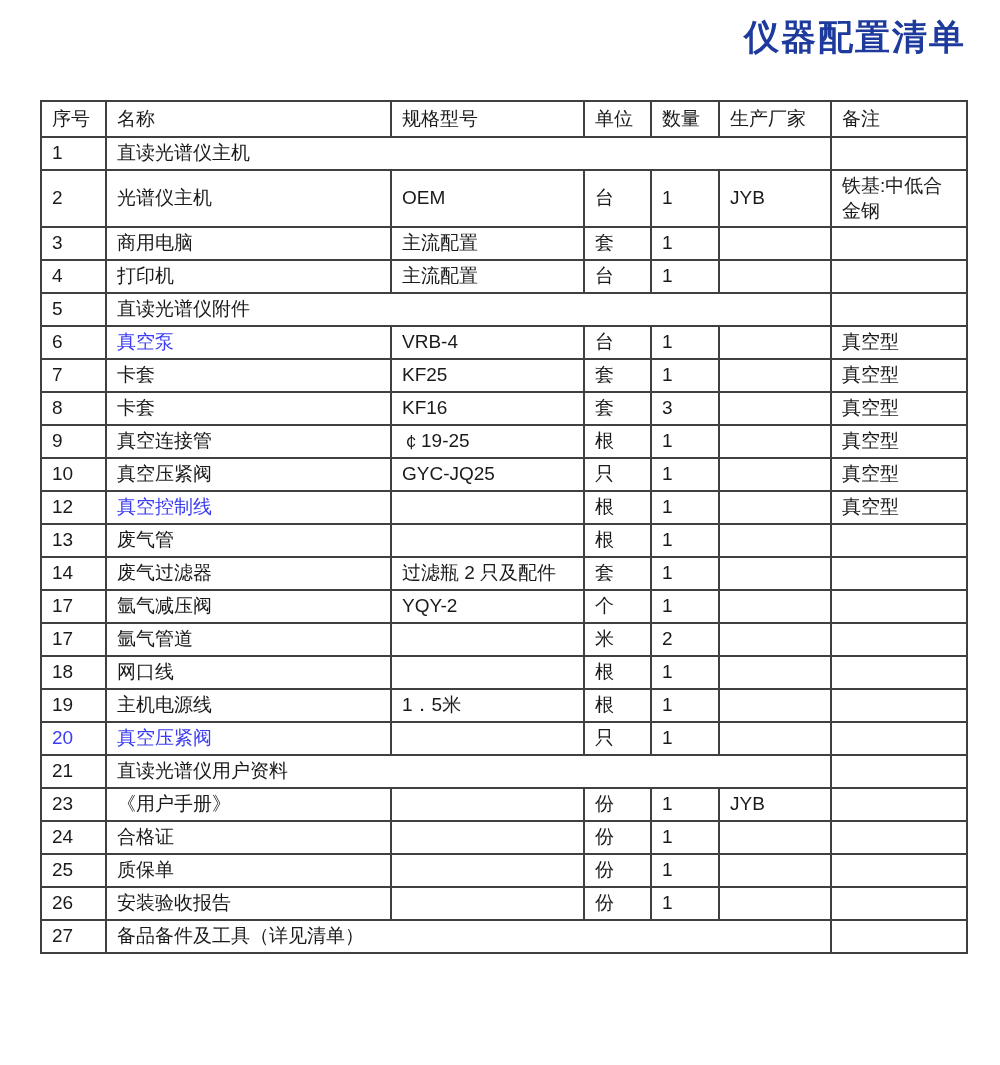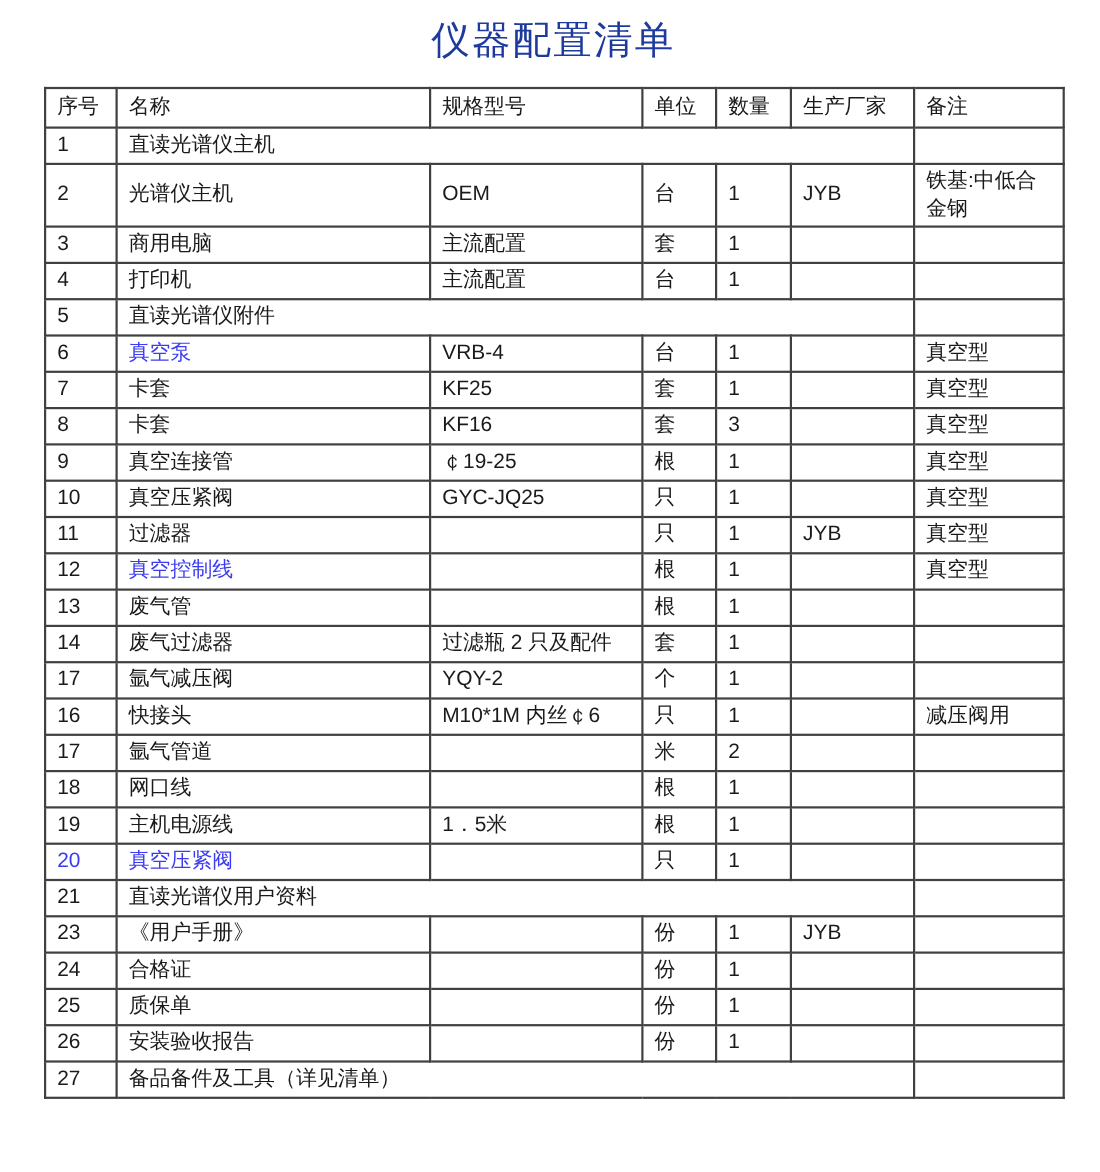--- a/index.html
+++ b/index.html
@@ -11,26 +11,26 @@
   *{box-sizing:border-box;}
   html,body{margin:0;padding:0;}
   body{
     width:1000px;height:1065px;
     background:#ffffff;
     font-family:"Liberation Sans","DejaVu Sans",sans-serif;
     color:var(--text-color);
   }
   .page{padding:14px 34px 0 40px;}
   .doc-title{
-    text-align:center;
+    text-align:right;
     font-size:35px;
-    font-weight:400;
+    font-weight:700;
     letter-spacing:2px;
     color:var(--title-color);
-    margin:0 0 19px 0;
+    margin:0 0 40px 0;
     line-height:1.3;
   }
   table.config-table{
     border-collapse:collapse;
     table-layout:fixed;
     width:926px;
   }
   .config-table th,
   .config-table td{
     border:2px solid var(--border-color);
@@ -151,29 +151,20 @@
         <tr>
           <td>10</td>
           <td colspan="1">真空压紧阀</td>
           <td>GYC-JQ25</td>
           <td>只</td>
           <td>1</td>
           <td></td>
           <td>真空型</td>
         </tr>
         <tr>
-          <td>11</td>
-          <td colspan="1">过滤器</td>
-          <td></td>
-          <td>只</td>
-          <td>1</td>
-          <td>JYB</td>
-          <td>真空型</td>
-        </tr>
-        <tr>
           <td>12</td>
           <td colspan="1" class="blue">真空控制线</td>
           <td></td>
           <td>根</td>
           <td>1</td>
           <td></td>
           <td>真空型</td>
         </tr>
         <tr>
           <td>13</td>
@@ -194,29 +185,20 @@
           <td></td>
         </tr>
         <tr>
           <td>17</td>
           <td colspan="1">氩气减压阀</td>
           <td>YQY-2</td>
           <td>个</td>
           <td>1</td>
           <td></td>
           <td></td>
-        </tr>
-        <tr>
-          <td>16</td>
-          <td colspan="1">快接头</td>
-          <td>M10*1M 内丝￠6</td>
-          <td>只</td>
-          <td>1</td>
-          <td></td>
-          <td>减压阀用</td>
         </tr>
         <tr>
           <td>17</td>
           <td colspan="1">氩气管道</td>
           <td></td>
           <td>米</td>
           <td>2</td>
           <td></td>
           <td></td>
         </tr>

